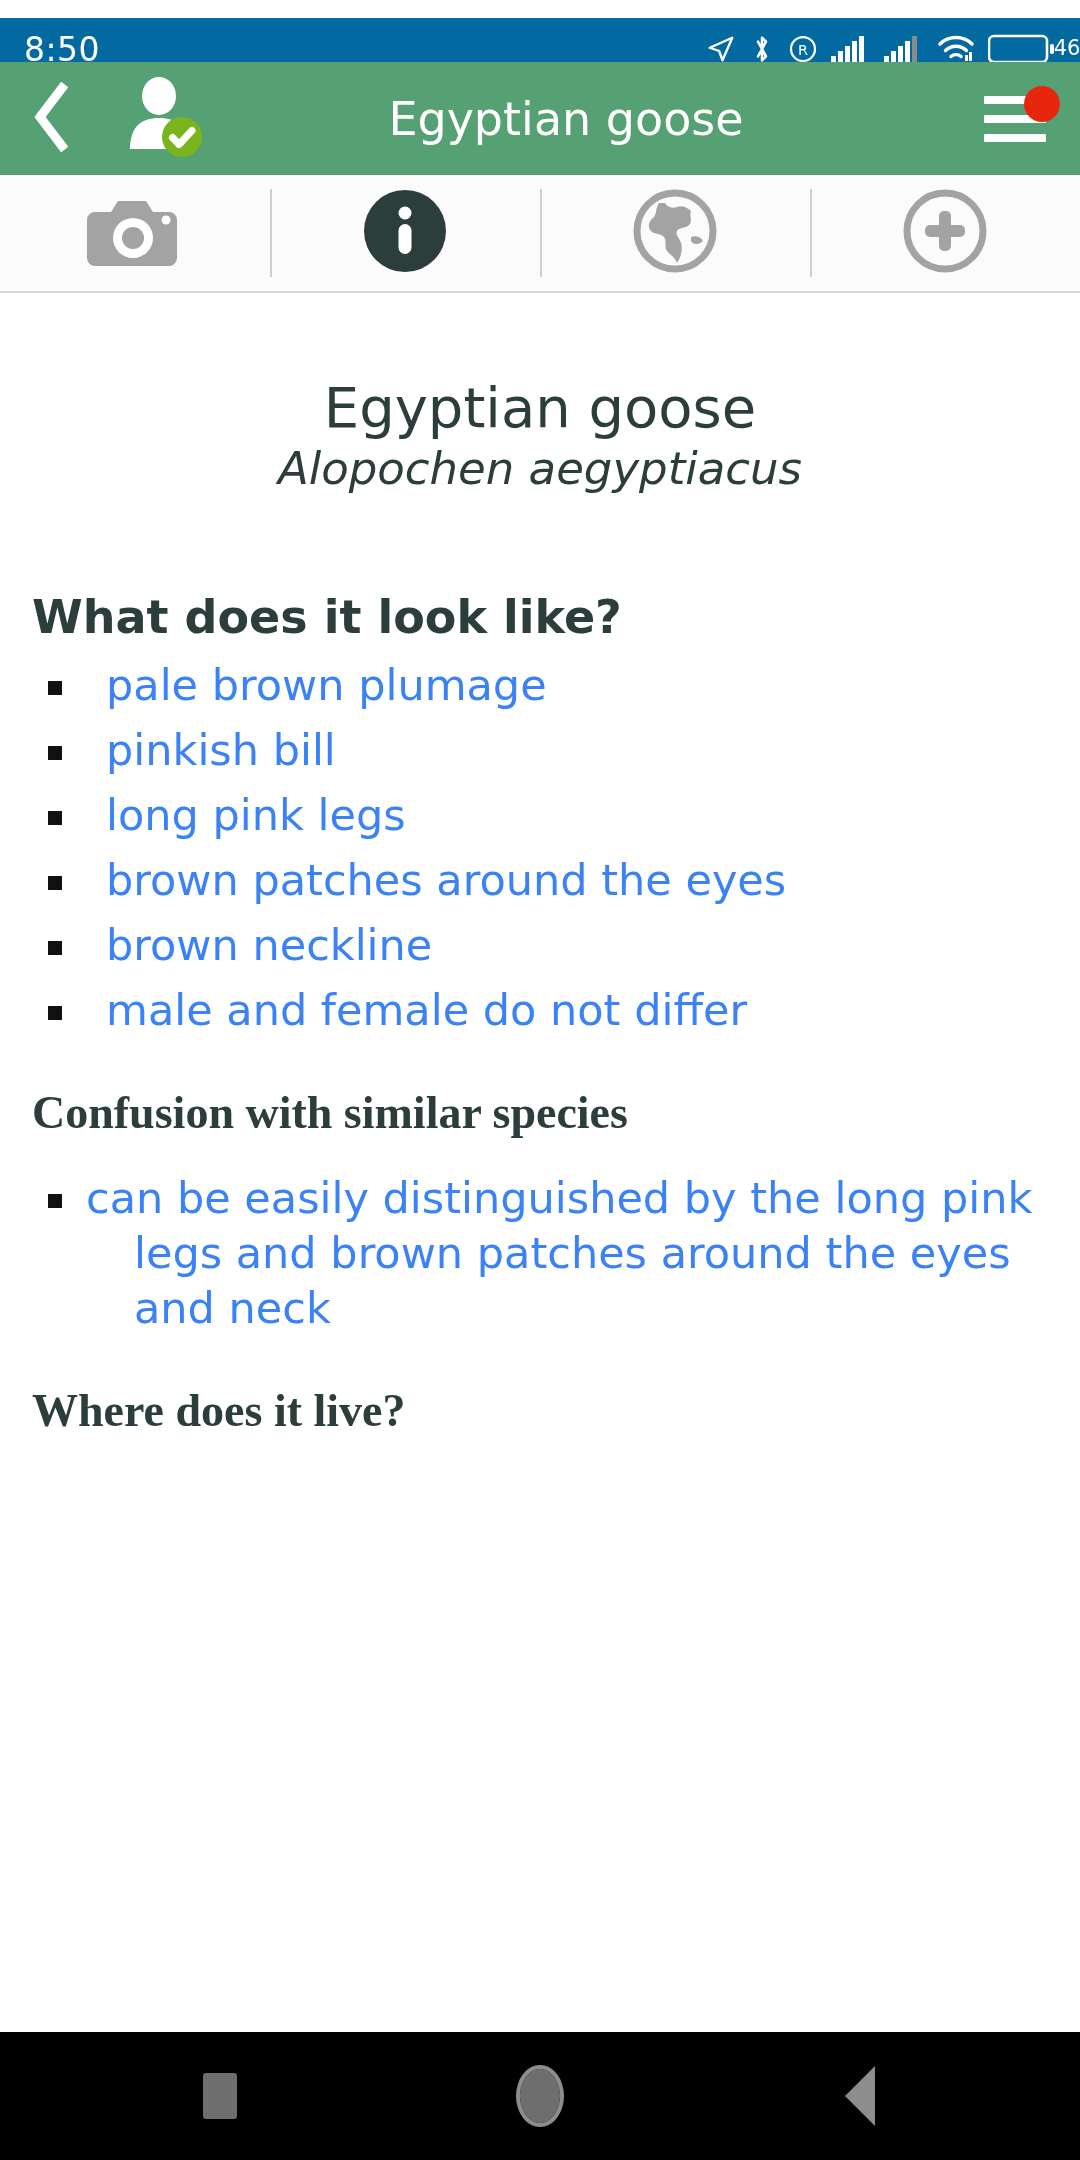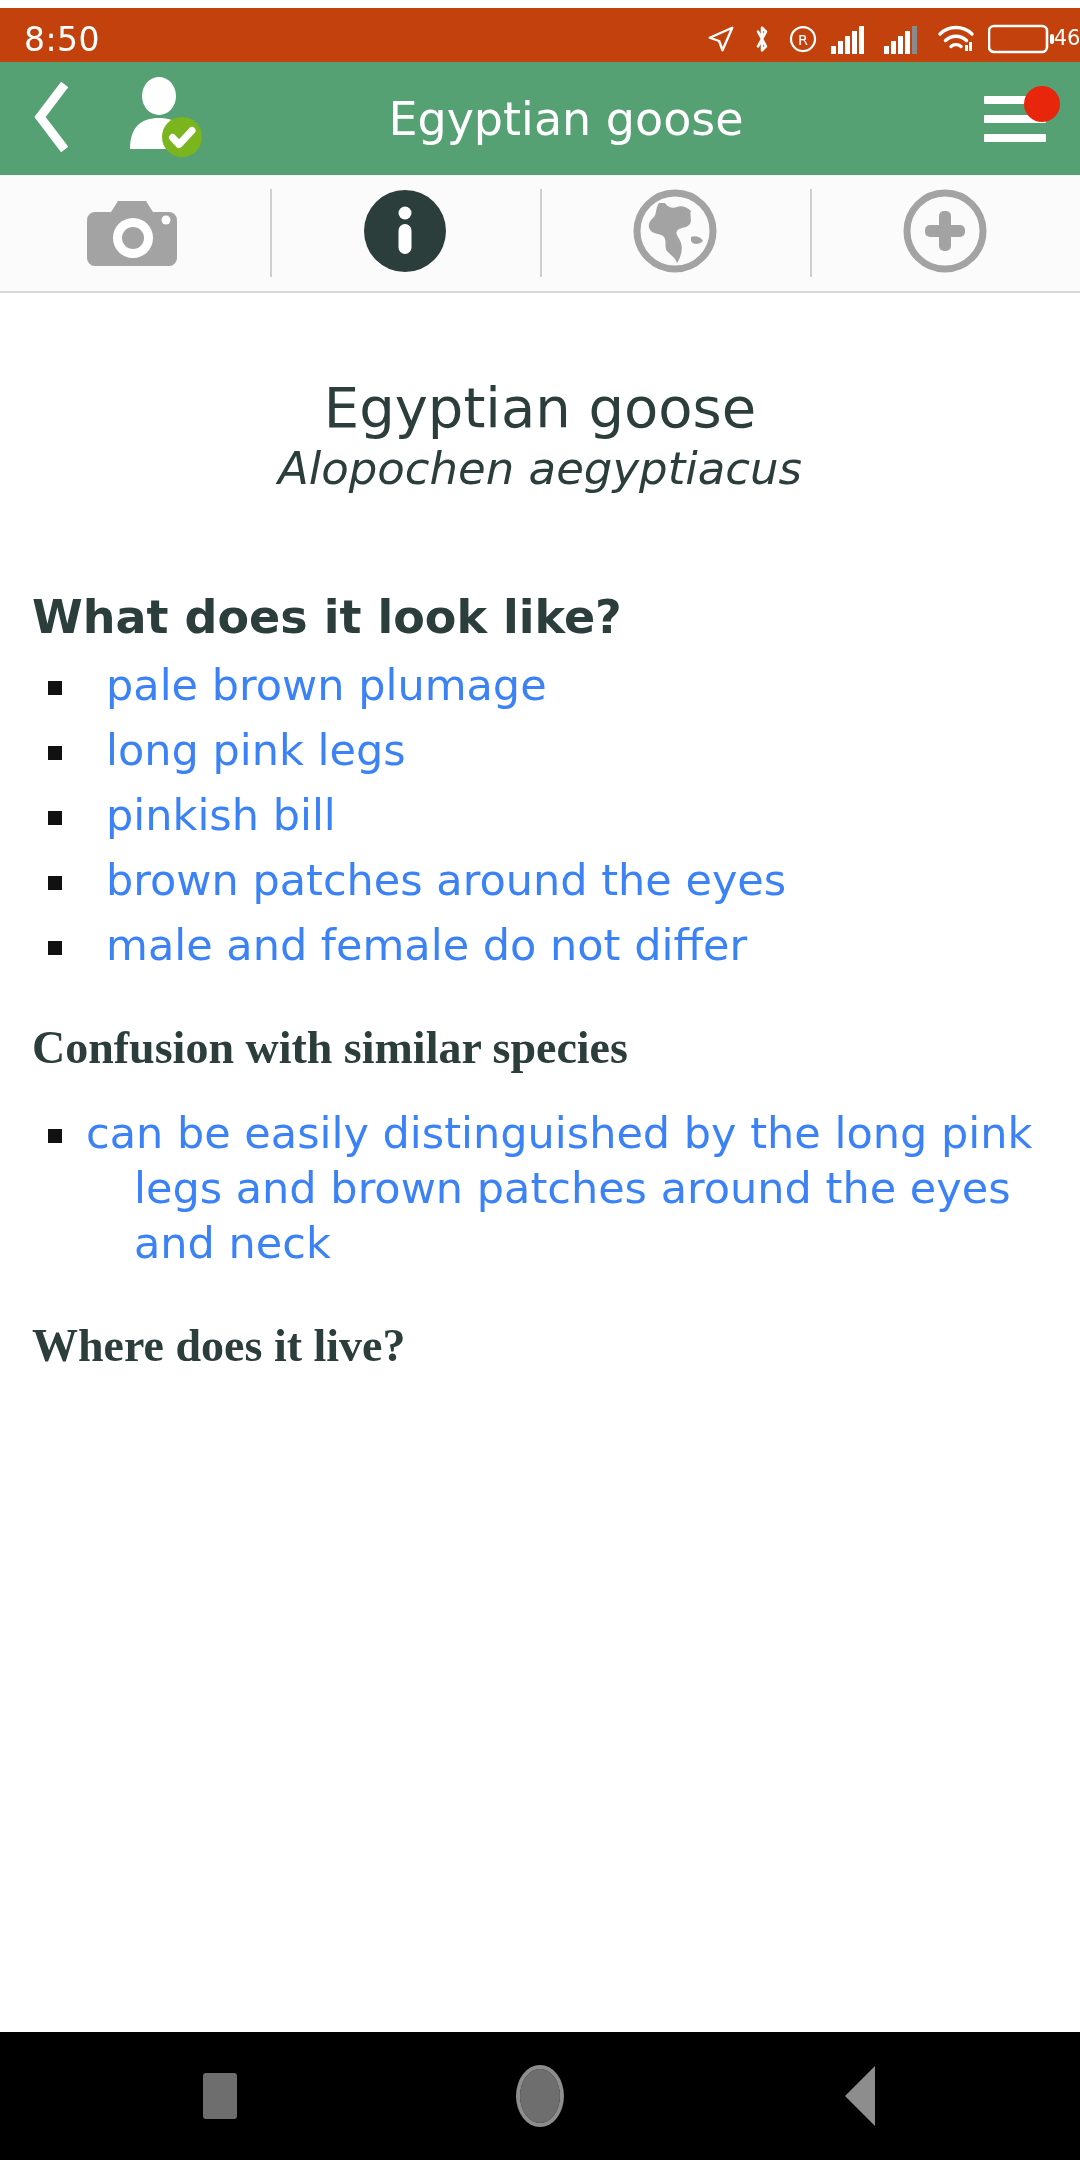--- a/index.html
+++ b/index.html
@@ -14,24 +14,24 @@
     position: relative;
     width: 1080px;
     height: 2160px;
     background: #ffffff;
     overflow: hidden;
   }
 
   
   .status-bar {
     position: absolute;
-    top: 8px; left: 0;
+    top: 18px; left: 0;
     width: 1080px;
     height: 62px;
-    background: #c2410c;
+    background: #0369a1;
     display: flex;
     align-items: center;
     justify-content: space-between;
     padding: 0 24px;
     box-sizing: border-box;
   }
   .status-clock {
     color: #ffffff;
     font-size: 33px;
     font-family: "DejaVu Sans", sans-serif;
@@ -441,23 +441,24 @@
   <div class="content">
 
     <div class="species-block">
       <div class="species-common">Egyptian goose</div>
       <div class="species-latin">Alopochen aegyptiacus</div>
     </div>
 
     <div class="section-heading">What does it look like?</div>
     <ul class="bullets">
       <li><span class="sq"></span><span>pale brown plumage</span></li>
+      <li><span class="sq"></span><span>pinkish bill</span></li>
       <li><span class="sq"></span><span>long pink legs</span></li>
-      <li><span class="sq"></span><span>pinkish bill</span></li>
       <li><span class="sq"></span><span>brown patches around the eyes</span></li>
+      <li><span class="sq"></span><span>brown neckline</span></li>
       <li><span class="sq"></span><span>male and female do not differ</span></li>
     </ul>
 
     <div class="section-heading tight">Confusion with similar species</div>
     <ul class="bullets">
       <li class="wrap"><span class="sq"></span><span>can be easily distinguished by the long pink legs and brown patches around the eyes and neck</span></li>
     </ul>
 
     <div class="section-heading tight">Where does it live?</div>
 

